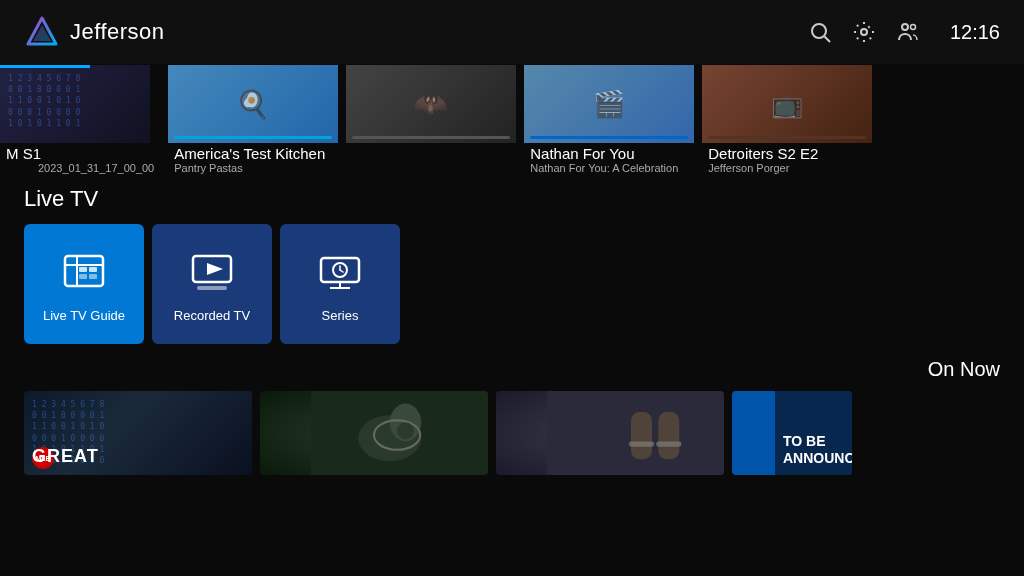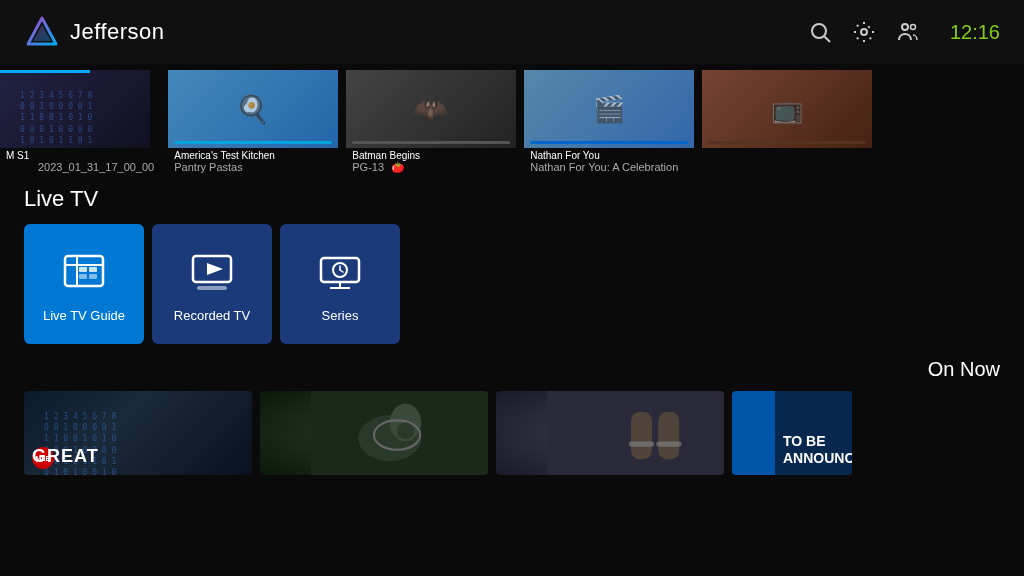--- a/index.html
+++ b/index.html
@@ -51,21 +51,21 @@
     .header-icon {
       width: 24px;
       height: 24px;
       color: #cccccc;
       cursor: pointer;
     }
 
     .header-time {
       font-size: 20px;
       font-weight: 400;
-      color: #84cc16;
+      color: #ffffff;
       min-width: 60px;
       text-align: right;
     }
 
     
     .continue-row {
       padding: 0;
       overflow: hidden;
       height: 110px;
       display: flex;
@@ -83,21 +83,21 @@
       position: relative;
       flex: 0 0 auto;
       cursor: pointer;
     }
 
     .item-info {
       padding: 2px 6px 0 6px;
     }
 
     .item-title {
-      font-size: 10px;
+      font-size: 15px;
       font-weight: 500;
       color: #ffffff;
       white-space: nowrap;
     }
 
     .item-subtitle {
       font-size: 11px;
       color: #aaaaaa;
       white-space: nowrap;
     }
@@ -258,21 +258,21 @@
 
     
     .numbers-grid {
       position: absolute;
       top: 0; left: 0; right: 0; bottom: 0;
       opacity: 0.4;
       font-size: 8px;
       color: #4488ff;
       font-family: monospace;
       line-height: 1.4;
-      padding: 20px;
+      padding: 8px;
       overflow: hidden;
     }
 
     
     .dog-thumb {
       background: radial-gradient(ellipse at center, #2a3a2a 0%, #0a1a0a 100%);
       display: flex;
       align-items: center;
       justify-content: center;
       font-size: 30px;
@@ -393,44 +393,41 @@
         <div class="item-title">America's Test Kitchen</div>
         <div class="item-subtitle">Pantry Pastas</div>
       </div>
     </div>
 
     <div class="continue-item" style="margin-right:8px;">
       <div class="thumb-content batman-thumb" style="width:170px; height:78px; position:relative;">
         <span style="font-size:28px; opacity:0.5;">🦇</span>
         <div style="position:absolute; bottom:4px; left:6px; right:6px; height:3px; background:#555; border-radius:2px;"></div>
       </div>
-      <div class="item-info">
-        <div class="item-title">Batman Begins</div>
-        <div class="item-subtitle">
-          <span>PG-13</span>
-          <span style="color:#ff4444; margin-left:4px;">🍅</span>
-        </div>
-      </div>
     </div>
 
     <div class="continue-item" style="margin-right:8px;">
       <div class="thumb-content nathan-thumb" style="width:170px; height:78px; position:relative;">
         <span style="font-size:26px; opacity:0.6;">🎬</span>
         <div style="position:absolute; bottom:4px; left:6px; right:6px; height:3px; background:#0066cc; border-radius:2px;"></div>
       </div>
       <div class="item-info">
         <div class="item-title">Nathan For You</div>
         <div class="item-subtitle">Nathan For You: A Celebration</div>
       </div>
     </div>
 
     <div class="continue-item">
       <div class="thumb-content detroit-thumb" style="width:170px; height:78px; position:relative;">
         <span style="font-size:26px; opacity:0.5;">📺</span>
         <div style="position:absolute; bottom:4px; left:6px; right:6px; height:3px; background:#553322; border-radius:2px;"></div>
+      </div>
+      <div class="item-info">
+        <div class="item-title">Detroiters S2 E2</div>
+        <div class="item-subtitle">Jefferson Porger</div>
       </div>
     </div>
 
   </div>
 </div>
 
 <div>
   <div class="section-header">Live TV</div>
 
   <div class="livetv-grid">

